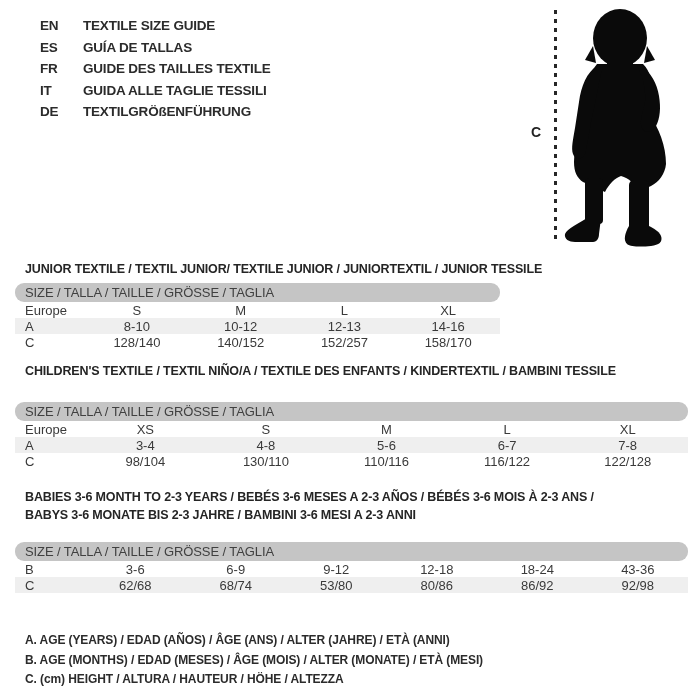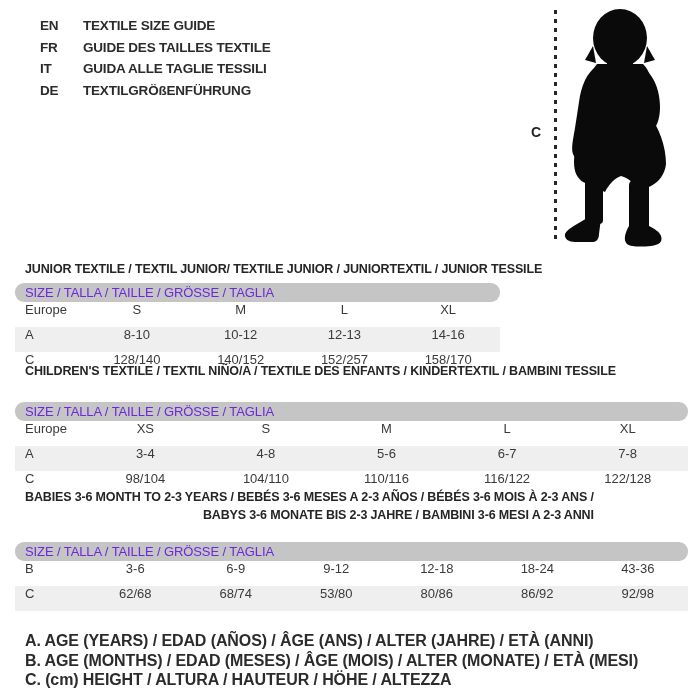--- a/index.html
+++ b/index.html
@@ -18,48 +18,52 @@
                        font-weight:700; font-size:14px; color:#222; }
   .fig-dotted-line { position:absolute; left:554px; top:10px; width:3px; height:233px;
                      background:repeating-linear-gradient(to bottom,#262626 0 4px,transparent 4px 9px); }
   .fig-baby { position:absolute; left:563px; top:6px; width:132px; height:242px; }
 
   
   .sec-title { position:absolute; left:25px; font-weight:700; font-size:12.5px;
                color:#252525; letter-spacing:-0.15px; line-height:18px; white-space:nowrap; }
   .t1-title { top:260px; }
   .t2-title { top:362px; }
-  .t3-title { top:488px;text-align:right; }
+  .t3-title { top:488px; }
 
   
   .size-table { position:absolute; left:15px; font-size:13px; color:#3a3a3a; }
   .tbl-1 { top:283px; width:485px; }
   .tbl-2 { top:402px; width:673px; }
   .tbl-3 { top:542px; width:673px; }
-  .t-head { height:19px; line-height:19px; background:#c5c5c5; color:#6d28d9;
+  .t-head { height:19px; line-height:19px; background:#c5c5c5; color:#404040;
             padding-left:10px; font-size:13px; letter-spacing:-0.1px;border-radius:9px; }
-  .t-row { display:flex; height:25px; align-items:flex-start; }
+  .t-row { display:flex; height:16px; align-items:flex-end; }
   .t-row.shade { background:#efefef; }
   .t-lbl { width:70px; padding-left:10px; }
   .t-val { flex:1; text-align:center; }
 
   
   .legend { position:absolute; left:25px; top:631px; }
-  .legend-line { font-weight:700; font-size:16px; color:#2b2b2b;
+  .legend-line { font-weight:700; font-size:12px; color:#2b2b2b;
                  line-height:19.5px; letter-spacing:-0.1px; white-space:nowrap; }
 </style>
 </head>
 <body>
 
 <div class="canvas">
 
   <div class="langs">
     <div class="lang-row">
       <span class="lang-code">EN</span>
       <span class="lang-label">TEXTILE SIZE GUIDE</span>
+    </div>
+    <div class="lang-row">
+      <span class="lang-code">ES</span>
+      <span class="lang-label">GUÍA DE TALLAS</span>
     </div>
     <div class="lang-row">
       <span class="lang-code">FR</span>
       <span class="lang-label">GUIDE DES TAILLES TEXTILE</span>
     </div>
     <div class="lang-row">
       <span class="lang-code">IT</span>
       <span class="lang-label">GUIDA ALLE TAGLIE TESSILI</span>
     </div>
     <div class="lang-row">
@@ -143,21 +147,21 @@
       <span class="t-lbl">A</span>
       <span class="t-val">3-4</span>
       <span class="t-val">4-8</span>
       <span class="t-val">5-6</span>
       <span class="t-val">6-7</span>
       <span class="t-val">7-8</span>
     </div>
     <div class="t-row">
       <span class="t-lbl">C</span>
       <span class="t-val">98/104</span>
-      <span class="t-val">104/110</span>
+      <span class="t-val">130/110</span>
       <span class="t-val">110/116</span>
       <span class="t-val">116/122</span>
       <span class="t-val">122/128</span>
     </div>
   </div>
 
   <div class="sec-title t3-title">
     <div>BABIES 3-6 MONTH TO 2-3 YEARS / BEBÉS 3-6 MESES A 2-3 AÑOS / BÉBÉS 3-6 MOIS À 2-3 ANS /</div>
     <div>BABYS 3-6 MONATE BIS 2-3 JAHRE / BAMBINI 3-6 MESI A 2-3 ANNI</div>
   </div>

